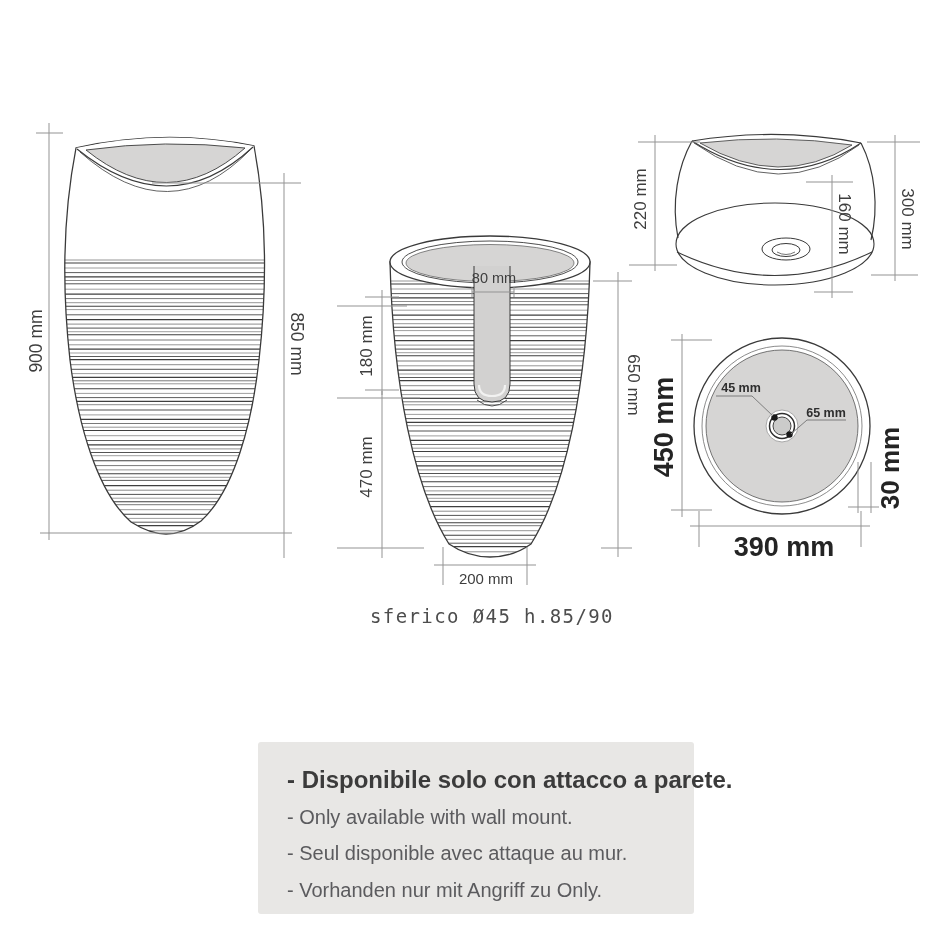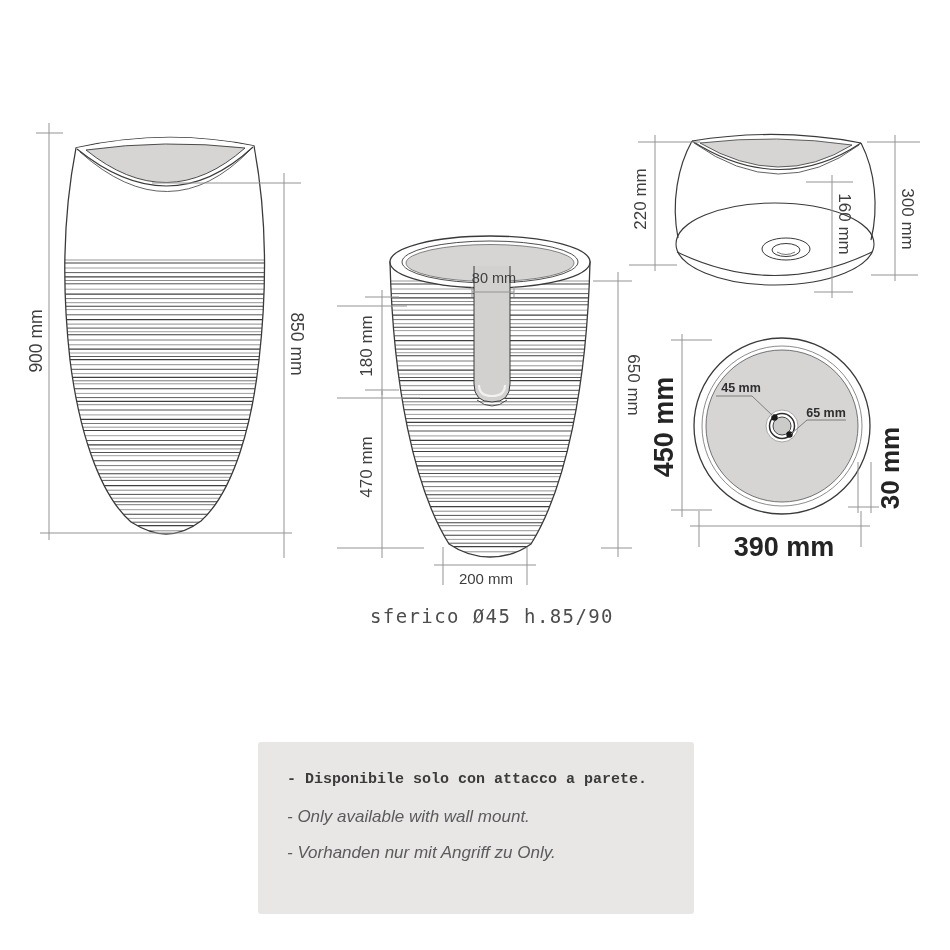--- a/index.html
+++ b/index.html
@@ -11,22 +11,22 @@
   .leader{stroke:#7d7d7d;stroke-width:1;fill:none;}
   text.dim{font-family:"Liberation Sans",sans-serif;fill:#3e3e3e;}
   text.dimbig{font-family:"Liberation Sans",sans-serif;fill:#242424;font-weight:bold;}
   text.dimsmall{font-family:"Liberation Sans",sans-serif;fill:#2e2e2e;font-weight:bold;}
   text.caption{font-family:"DejaVu Sans Mono","Liberation Mono",monospace;fill:#4d4d4d;
                letter-spacing:1.4px;}
   .notes{position:absolute;left:258px;top:742px;width:436px;height:172px;
          background:#e8e7e5;border-radius:3px;box-sizing:border-box;
          padding:20px 18px 0 29px;}
   .note-line{line-height:36.5px;white-space:nowrap;}
-  .note-primary{font-size:15px;font-weight:bold;color:#3b3b3b;font-family:Liberation Mono, monospace;}
-  .note-italic{font-size:17px;font-style:italic;color:#5b5b5e;}
+  .note-primary{font-size:24px;font-weight:bold;color:#3b3b3b;}
+  .note-italic{font-size:20px;color:#5b5b5e;}
 </style>
 </head>
 <body>
 
 <div class="stage">
 
 <svg width="950" height="950" viewBox="0 0 950 950">
   <defs>
     <clipPath id="clip-front-body">
       <path d="M76,148 C64,210 61,280 70,360 C78,424 97,492 131,522 Q150,534 166,534 Q184,534 201,521 C234,491 252,424 259,360 C268,280 266,210 254,146 Q165,128 76,148 Z"></path>
@@ -286,15 +286,16 @@
     <line class="dimline" x1="690" y1="526" x2="870" y2="526"></line>
     <line class="dimline" x1="699" y1="511" x2="699" y2="547"></line>
     <line class="dimline" x1="861" y1="511" x2="861" y2="547"></line>
     <text class="dimbig" font-size="27" text-anchor="middle" x="784" y="556">390 mm</text>
   </g>
 </svg>
 
   <div class="notes">
     <div class="note-line note-primary">- Disponibile solo con attacco a parete.</div>
     <div class="note-line note-italic">- Only available with wall mount.</div>
+    <div class="note-line note-italic">- Seul disponible avec attaque au mur.</div>
     <div class="note-line note-italic">- Vorhanden nur mit Angriff zu Only.</div>
   </div>
 </div>
 
 </body></html>

